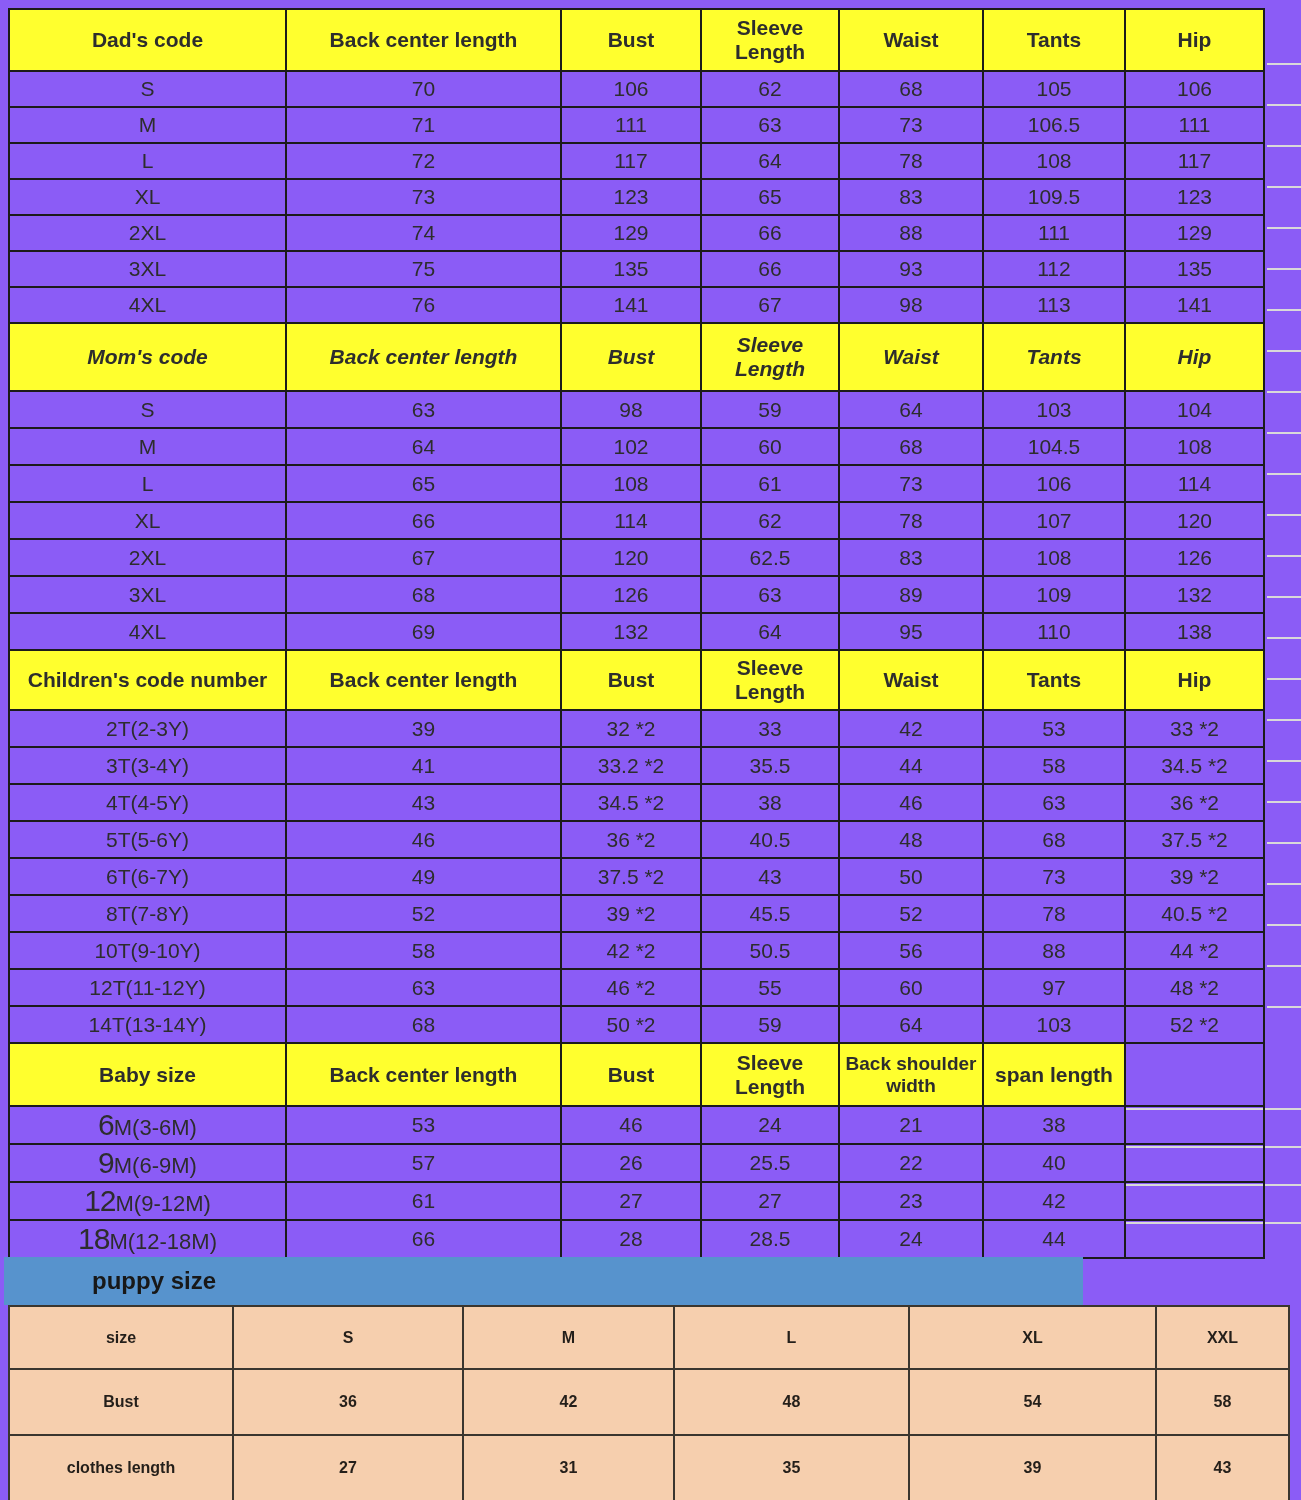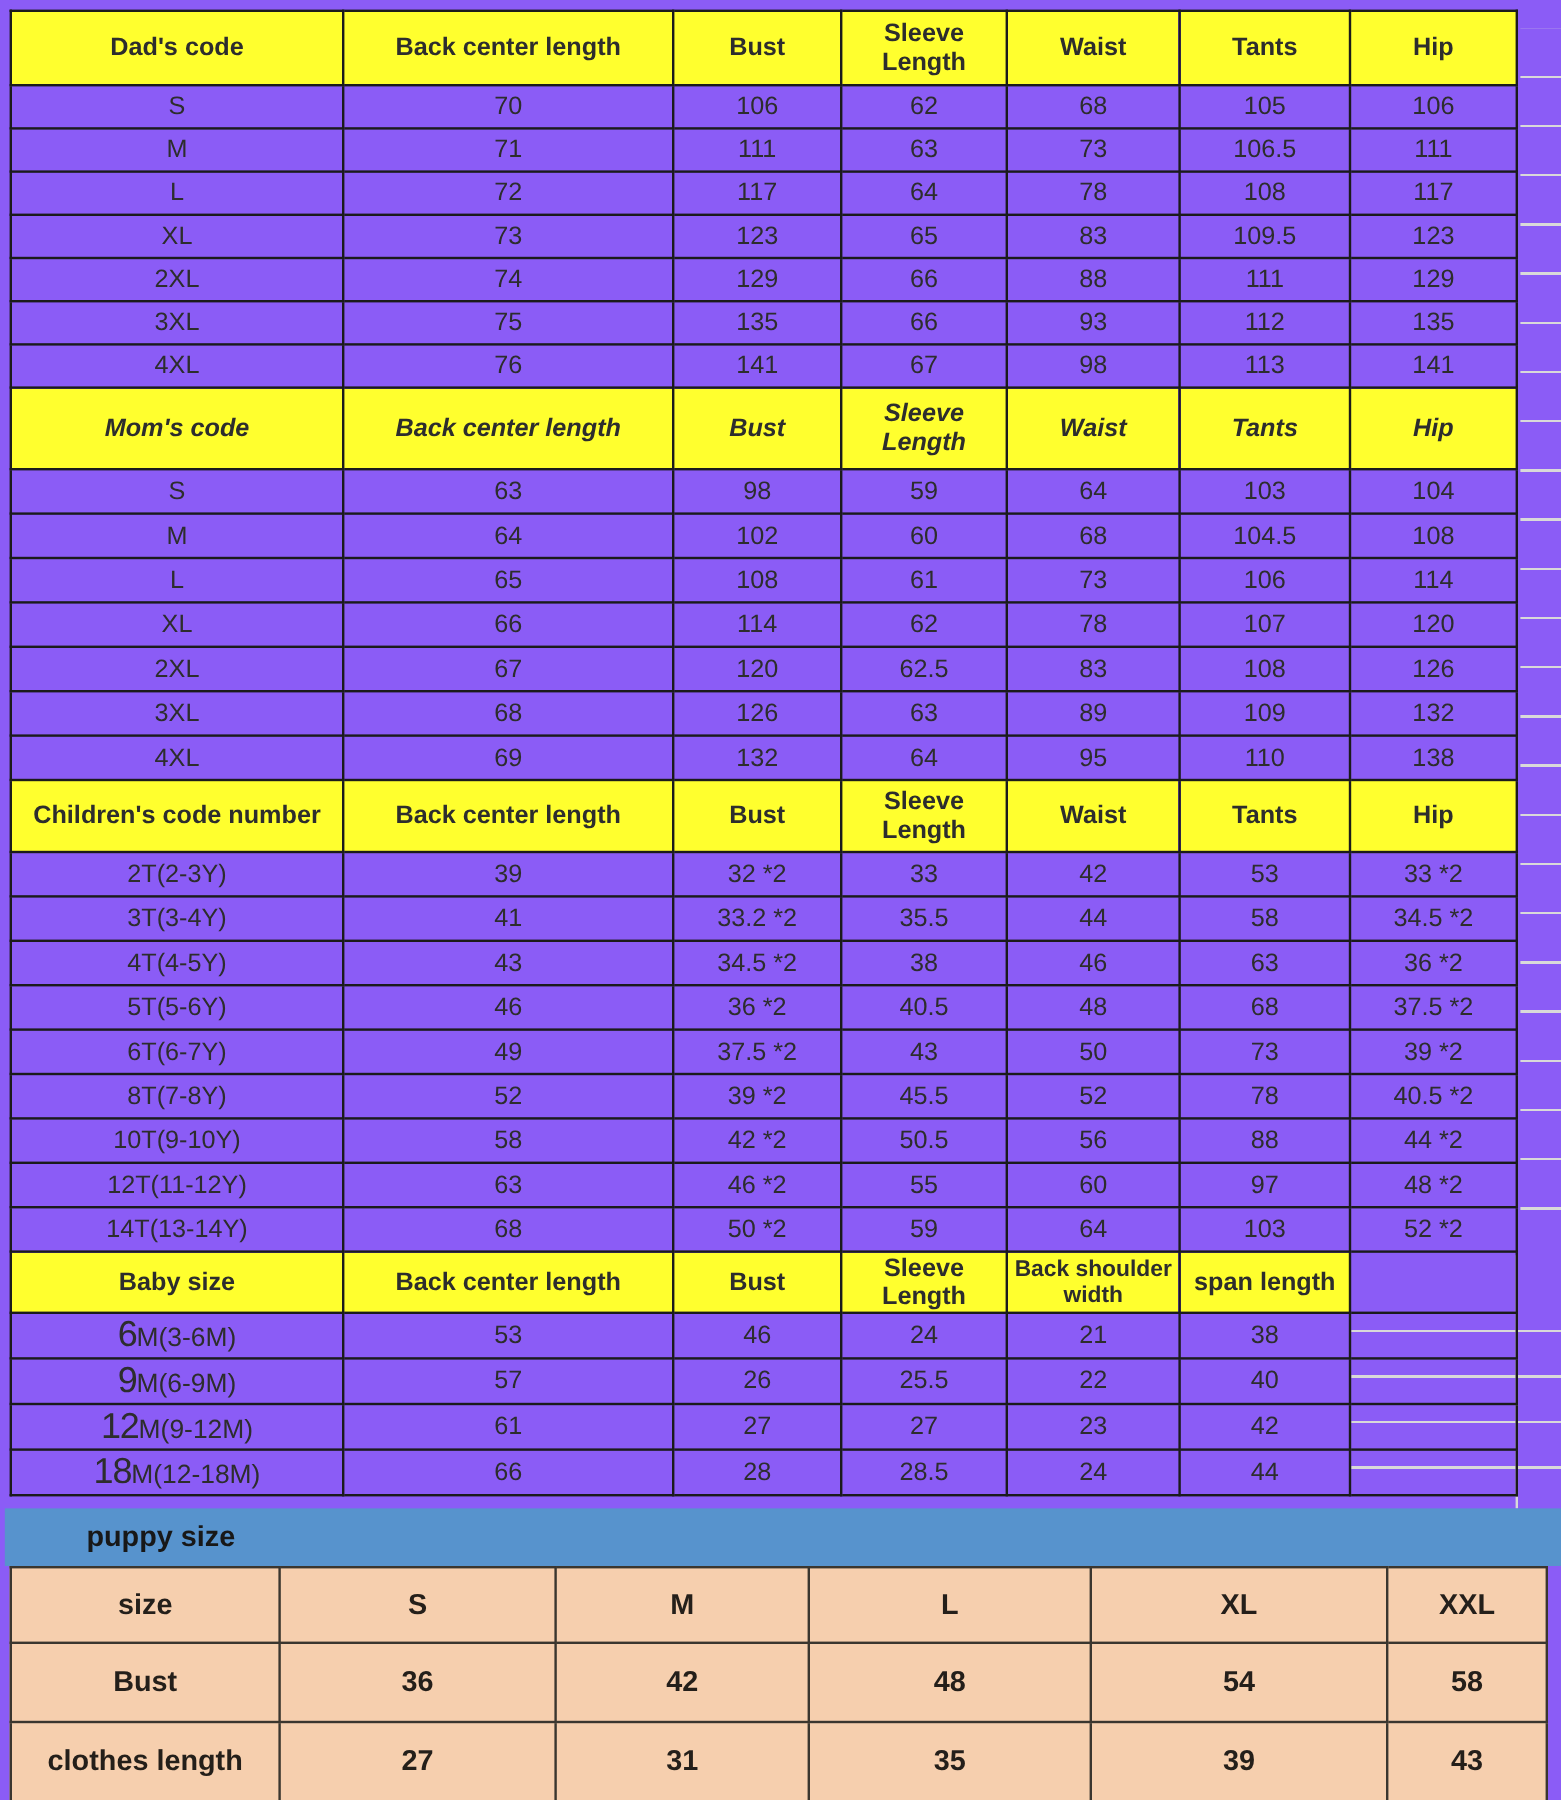--- a/index.html
+++ b/index.html
@@ -19,35 +19,35 @@
 
   table.main{position:absolute;left:8px;top:8px;width:1255px;border-collapse:collapse;table-layout:fixed;}
   table.main td{border:2px solid var(--border-dark);text-align:center;vertical-align:middle;
     font-size:21px;color:var(--c-dark);padding:0;overflow:hidden;}
   td.hcell{background:var(--header-yellow);font-weight:bold;font-size:23px;line-height:1.12;color:#1a1a1a;padding:2px 0;}
   tr.hrow-baby td:nth-child(5){font-size:19px;line-height:1.15;}
   td.ghost{border:none;background:transparent;}
   tr.hrow-dad{height:62px;} tr.drow-dad{height:36px;}
   tr.hrow-mom{height:68px;font-style:italic;} tr.drow-mom{height:37px;}
   tr.hrow-children{height:60px;} tr.drow-children{height:37px;}
-  tr.hrow-baby{height:51px;} tr.drow-baby{height:38px;}
+  tr.hrow-baby{height:63px;} tr.drow-baby{height:38px;}
   .c-dark{color:var(--c-dark);}
   .c-blue{color:var(--c-blue);}
   .c-navy{color:var(--c-navy);}
   .c-red{color:var(--c-red);}
   td.baby-label{text-align:left;padding-left:2px;white-space:nowrap;}
   td.baby-label .big{font-size:30px;letter-spacing:-1px;}
   td.baby-label .rest{font-size:22px;}
 
-  .band{position:absolute;left:4px;top:1257px;width:1297px;height:48px;background:var(--band-blue);
-    color:#181818;font-size:24px;font-weight:bold;line-height:48px;padding-left:68px;box-sizing:border-box;}
+  .band{position:absolute;left:4px;top:1257px;width:1079px;height:48px;background:var(--band-blue);
+    color:#181818;font-size:24px;font-weight:bold;line-height:48px;padding-left:88px;box-sizing:border-box;}
 
   table.puppy{position:absolute;left:8px;top:1305px;width:1280px;border-collapse:collapse;table-layout:fixed;background:var(--puppy-bg);}
   table.puppy td{border:2px solid var(--puppy-border);text-align:center;vertical-align:middle;
-    font-size:24px;font-weight:bold;color:#241f1a;padding:0;}
+    font-size:16px;font-weight:bold;color:#241f1a;padding:0;}
   tr.prow-0{height:63px;} tr.prow-1{height:66px;} tr.prow-2{height:66px;}
 </style>
 </head>
 <body>
 
 <div class="canvas" style="--header-yellow: #ffff2e; --band-blue: #5793cd; --puppy-bg: #f6cfae; --c-blue: #3d85c6; --c-navy: #1f3864; --c-red: #e8251d; --c-dark: #2d2d2d; --border-dark: #1b1b1b; --grid-line: #d9d9d9;">
 
   <div class="side-top"></div>
   <div class="side-baby-h"></div>
   <div class="side-baby-v"></div>

